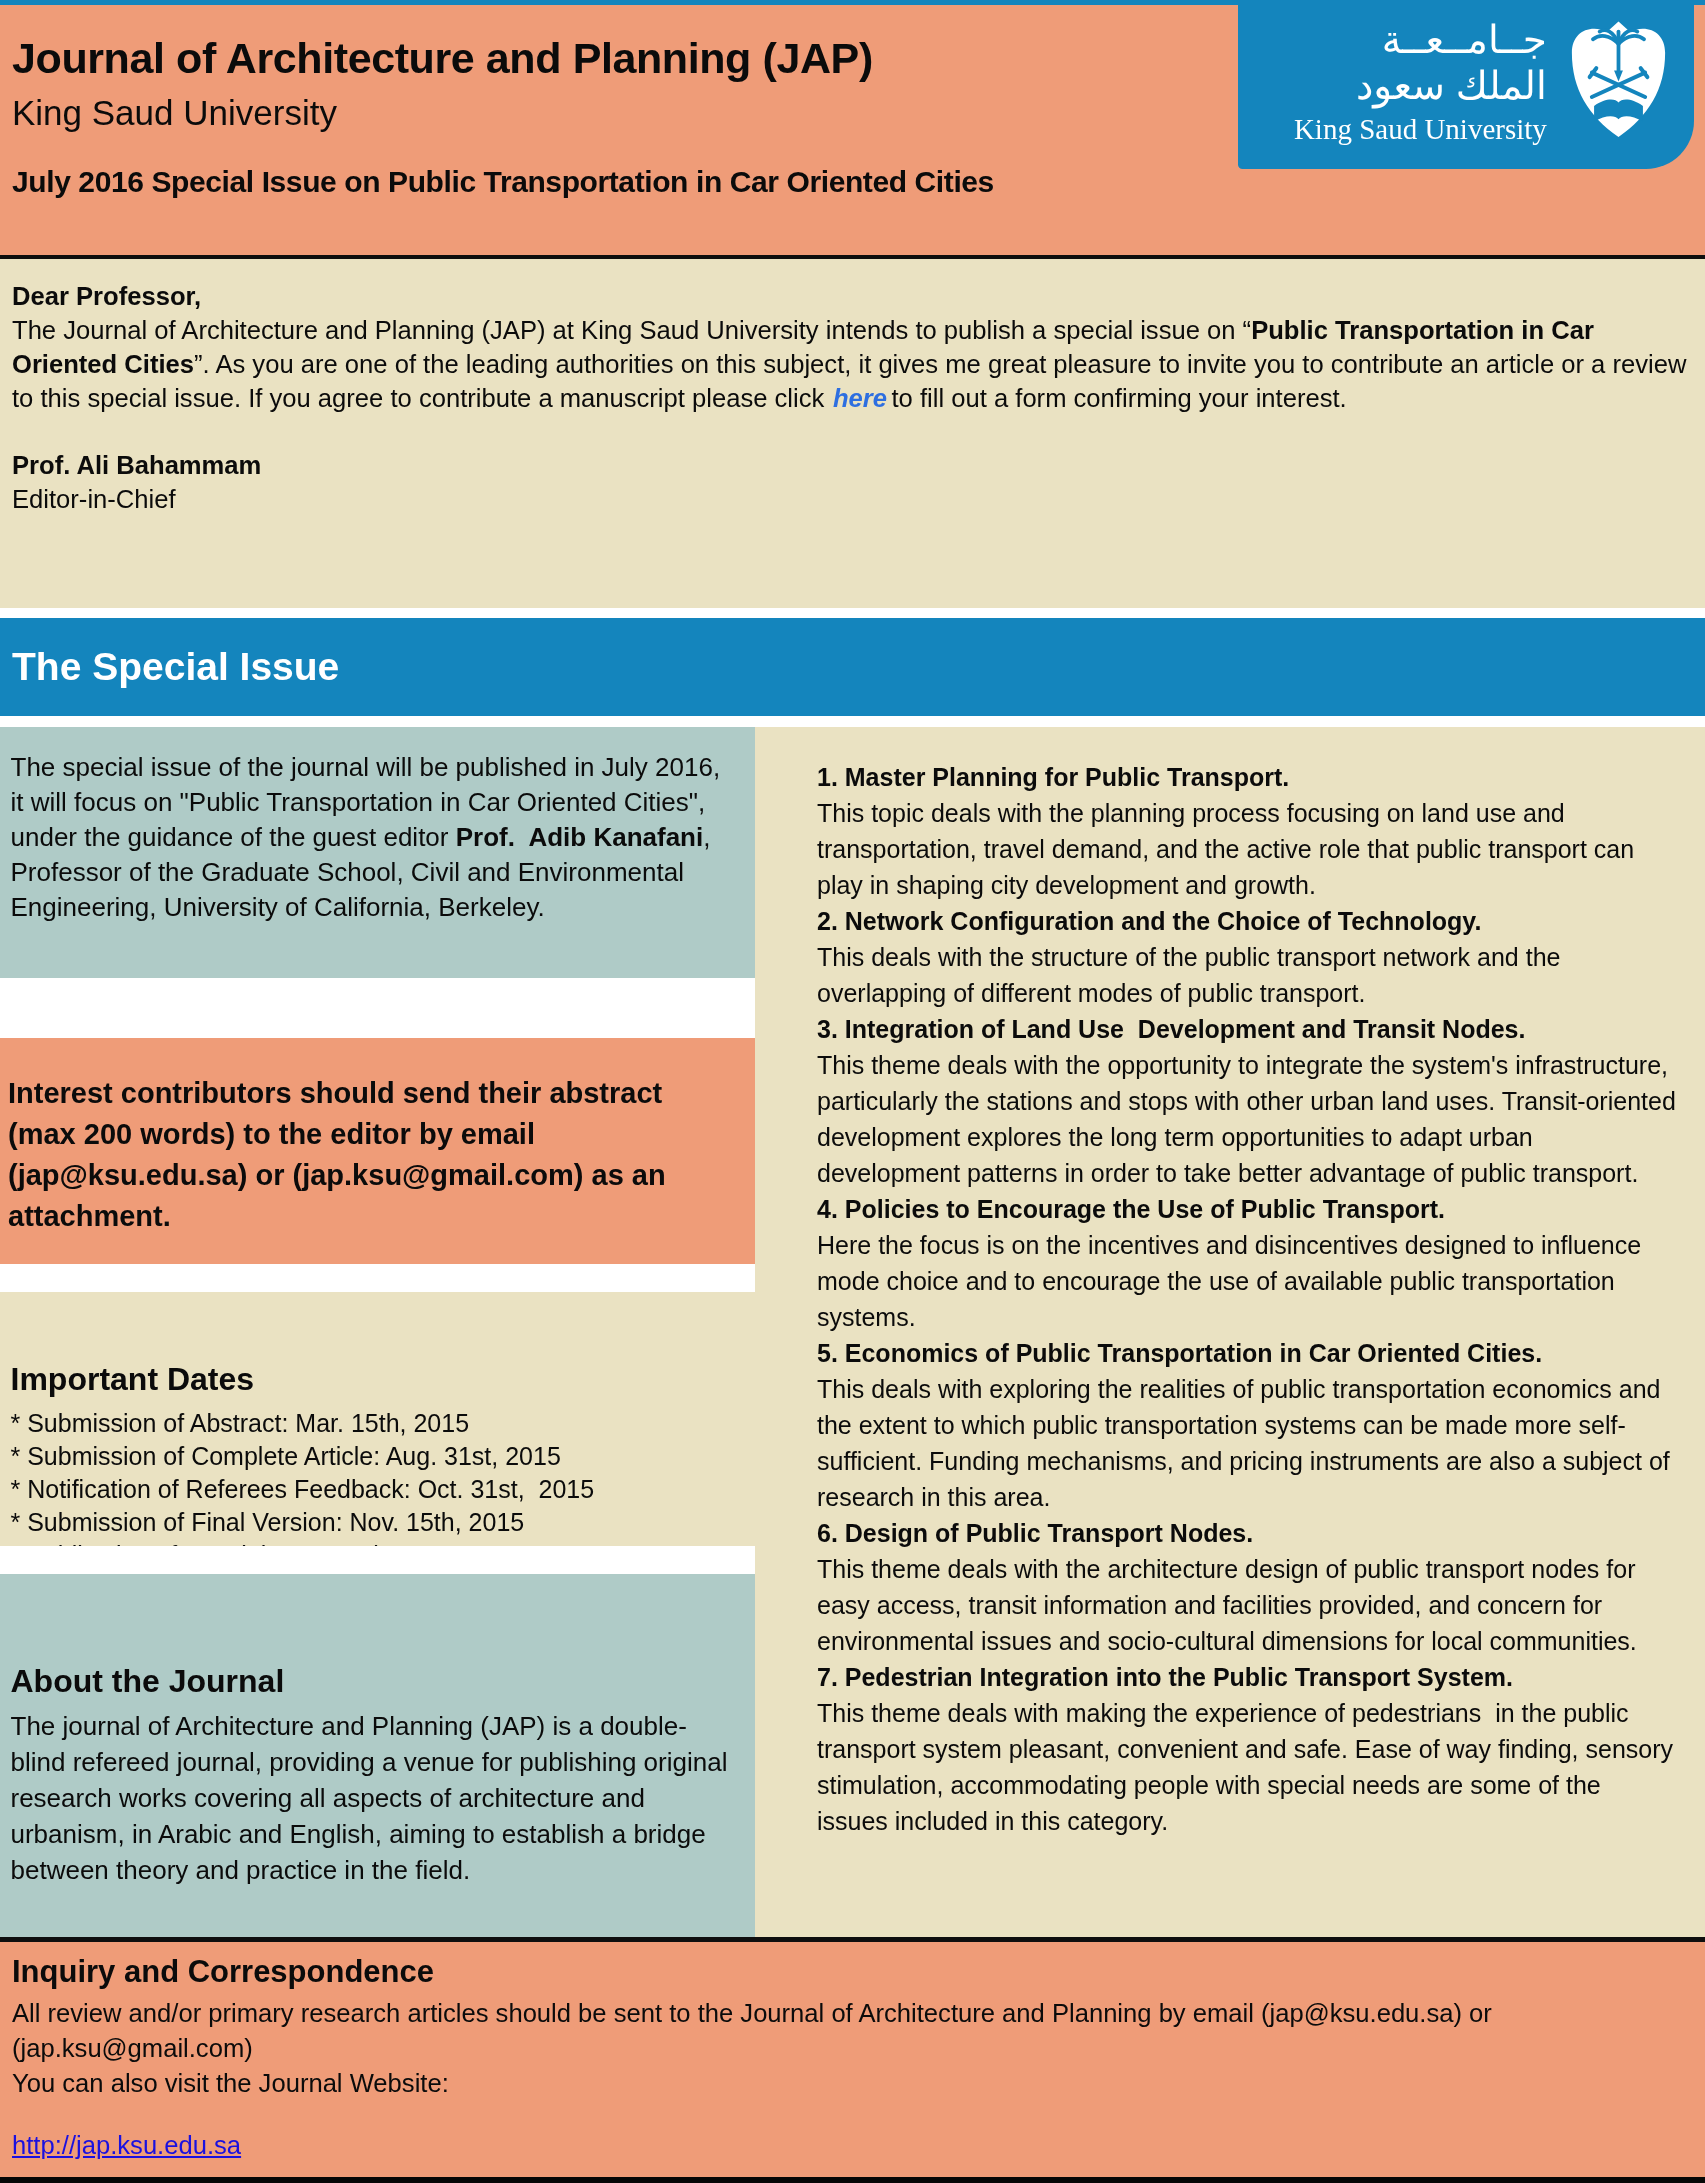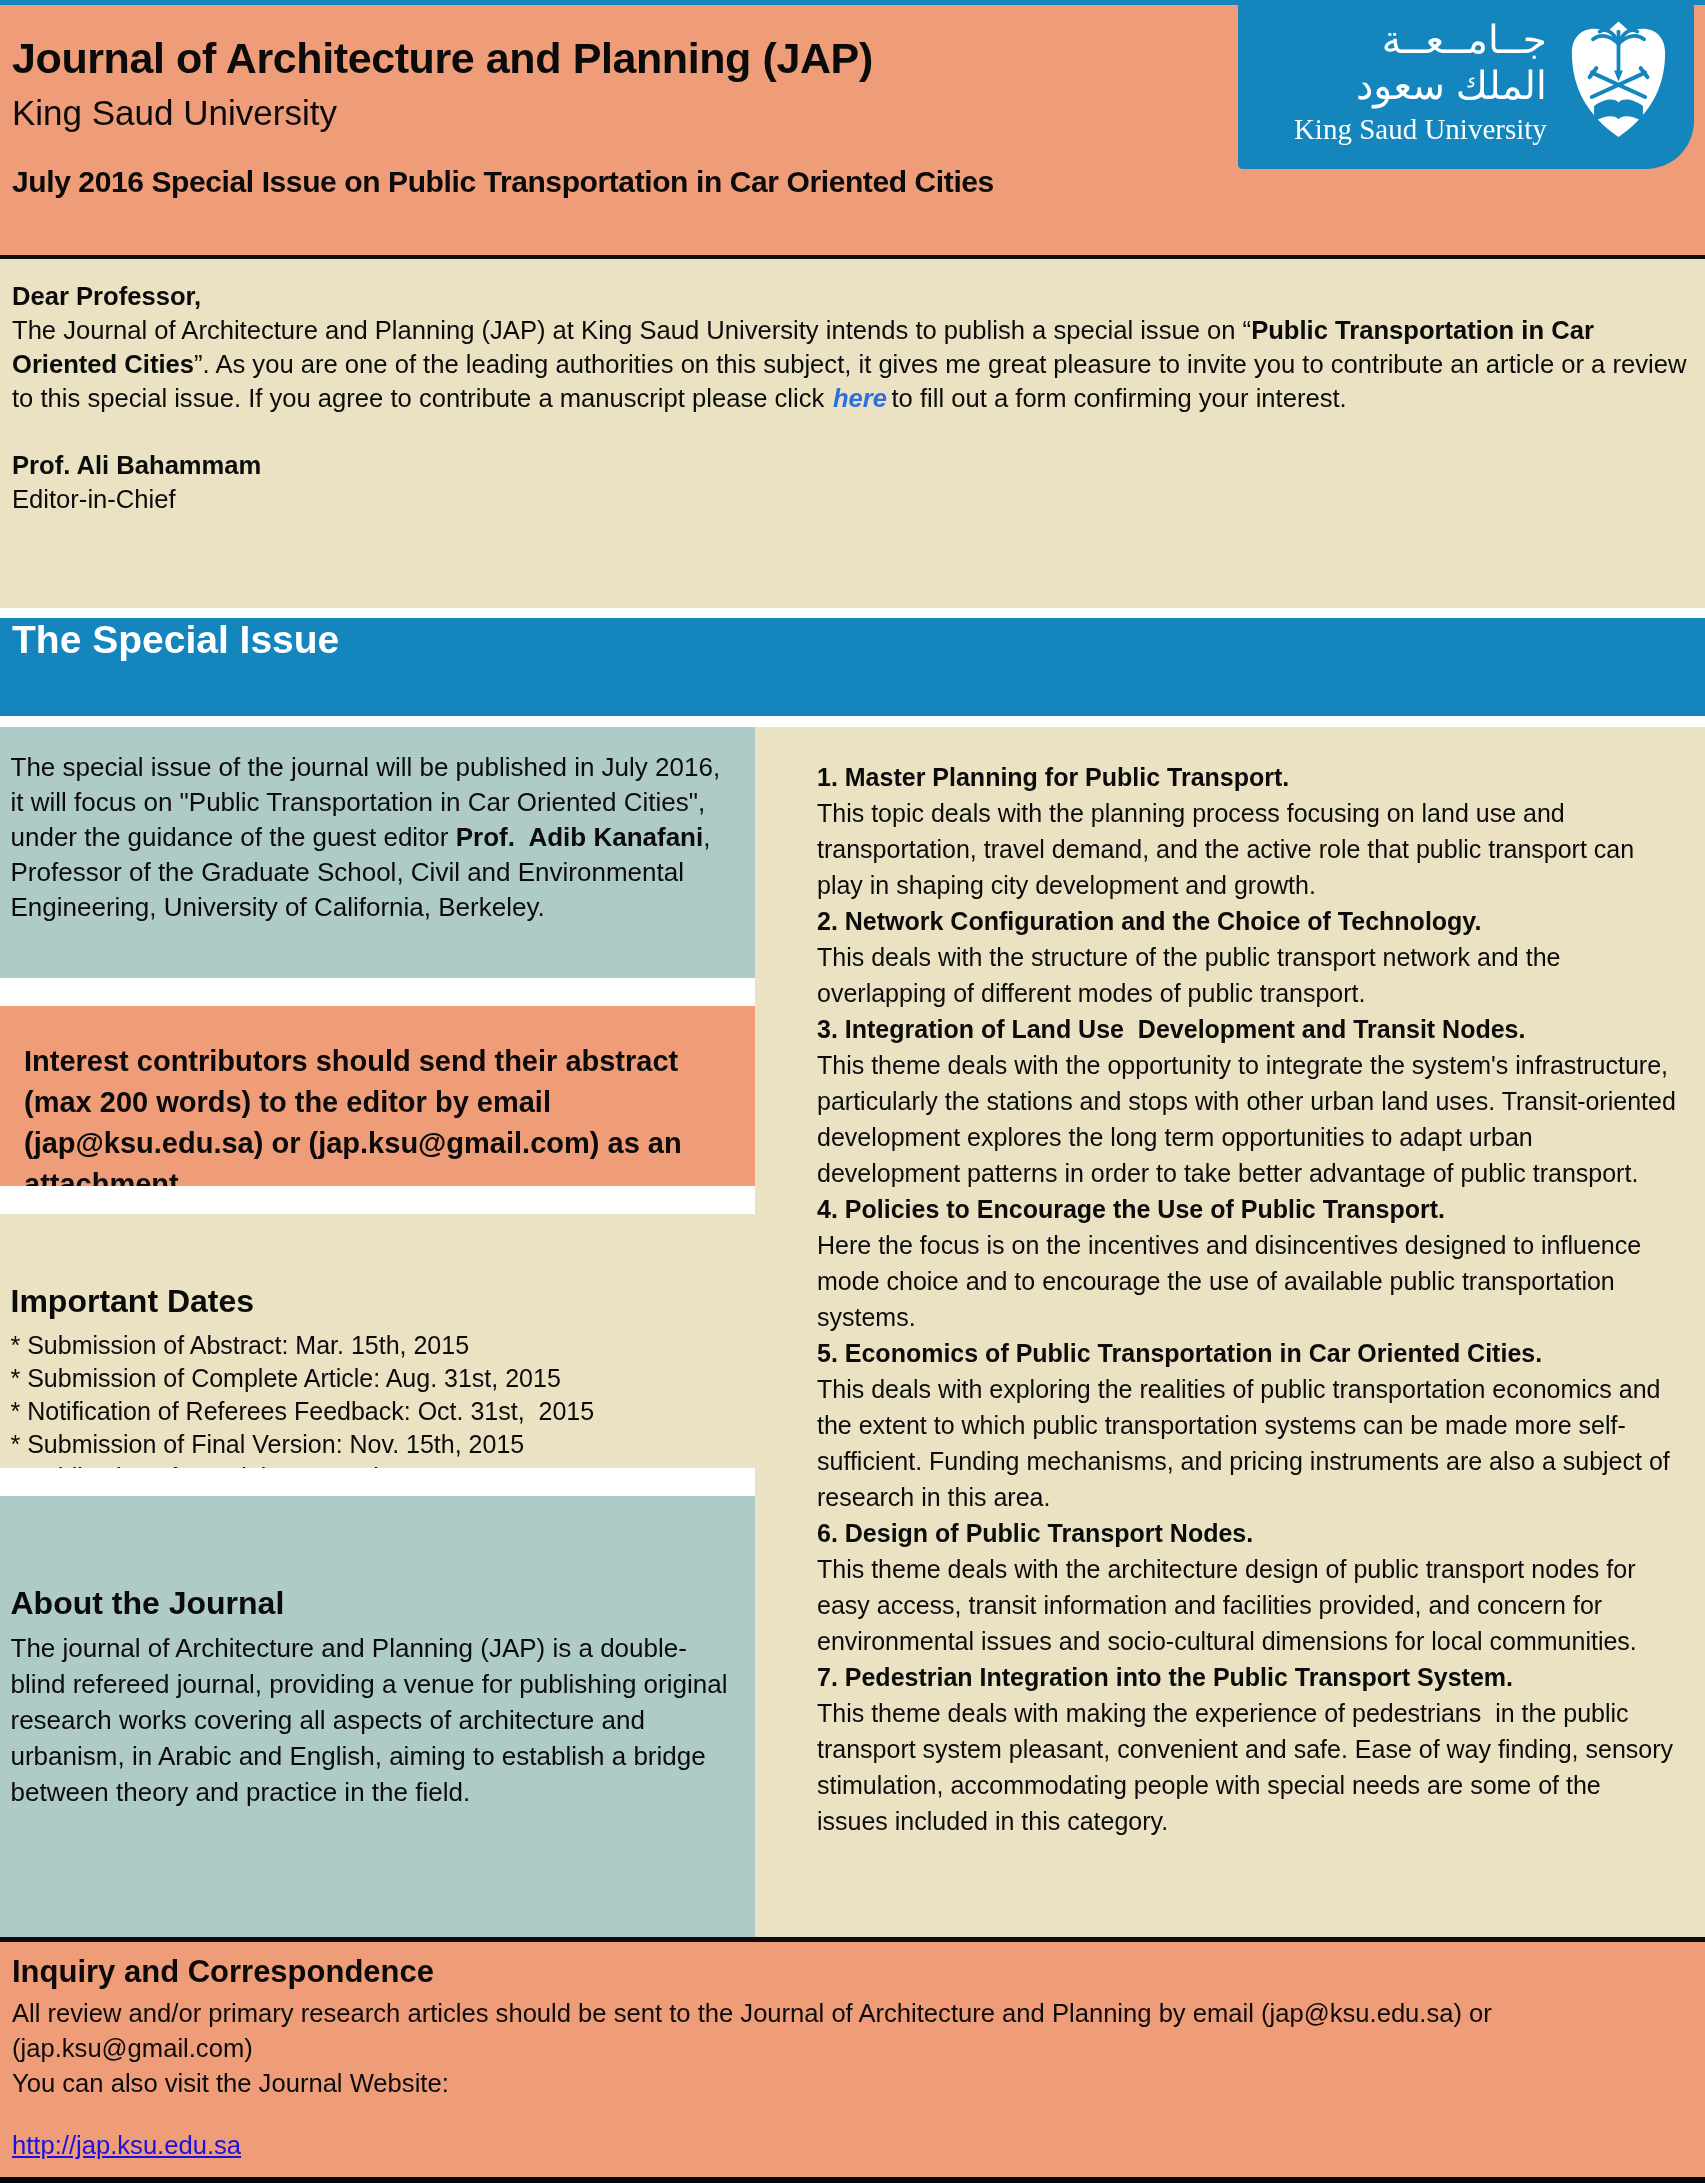--- a/index.html
+++ b/index.html
@@ -32,29 +32,29 @@
   .letter .salutation { font-weight:bold; }
   .letter .bold { font-weight:bold; }
   .here-link { color:#2E6FE0; font-weight:bold; font-style:italic; text-decoration:none; margin:0 4.5px 0 1.5px; }
   .signature { margin-top:33px; }
   .sig-name { font-weight:bold; }
 
   .gap-white { background:#ffffff; }
   .gap-a { height:9.8px; } .gap-b { height:11.3px; }
 
   
-  .banner { height:98px; background:#1485BD; display:flex; align-items:flex-start; padding-left:12px; }
+  .banner { height:98px; background:#1485BD; display:flex; align-items:center; padding-left:12px; }
   .banner-title { color:#ffffff; font-size:39px; font-weight:bold; }
 
   
   .main { height:1210px; display:flex; }
   .left-col { width:755px; flex:none; display:flex; flex-direction:column;gap:28px; }
   .box-intro { height:251px; background:#AFCBC7; padding:22.6px 19.6px 0 10.5px; font-size:26px; line-height:35px; overflow:hidden; }
   .box-intro .bold { font-weight:bold; }
-  .box-cta { height:180px; background:#EF9C78; padding:35px 68px 0 24px; font-size:29px; font-weight:bold; line-height:41px; overflow:hidden; }
+  .box-cta { height:226px; background:#EF9C78; padding:35px 68px 0 8px; font-size:29px; font-weight:bold; line-height:41px; overflow:hidden;margin-top:32px; }
   .box-dates { height:254px; background:#EAE2C2; padding:69px 15px 0 10.5px; overflow:hidden; }
   .dates-heading { font-size:32px; font-weight:bold; margin-bottom:9px; }
   .date-item { font-size:25px; line-height:33px; }
   .box-about { flex:1; background:#AFCBC7; padding:89px 19.6px 0 10.5px; overflow:hidden; }
   .about-heading { font-size:32px; font-weight:bold; margin-bottom:7.5px; }
   .about-body { font-size:26px; line-height:36px; }
 
   .right-col { flex:1; background:#EAE2C2; padding:32px 30px 0 62px; overflow:hidden; }
   .topic-title { font-size:25px; font-weight:bold; line-height:36px; }
   .topic-body { font-size:25px; line-height:36px; }

